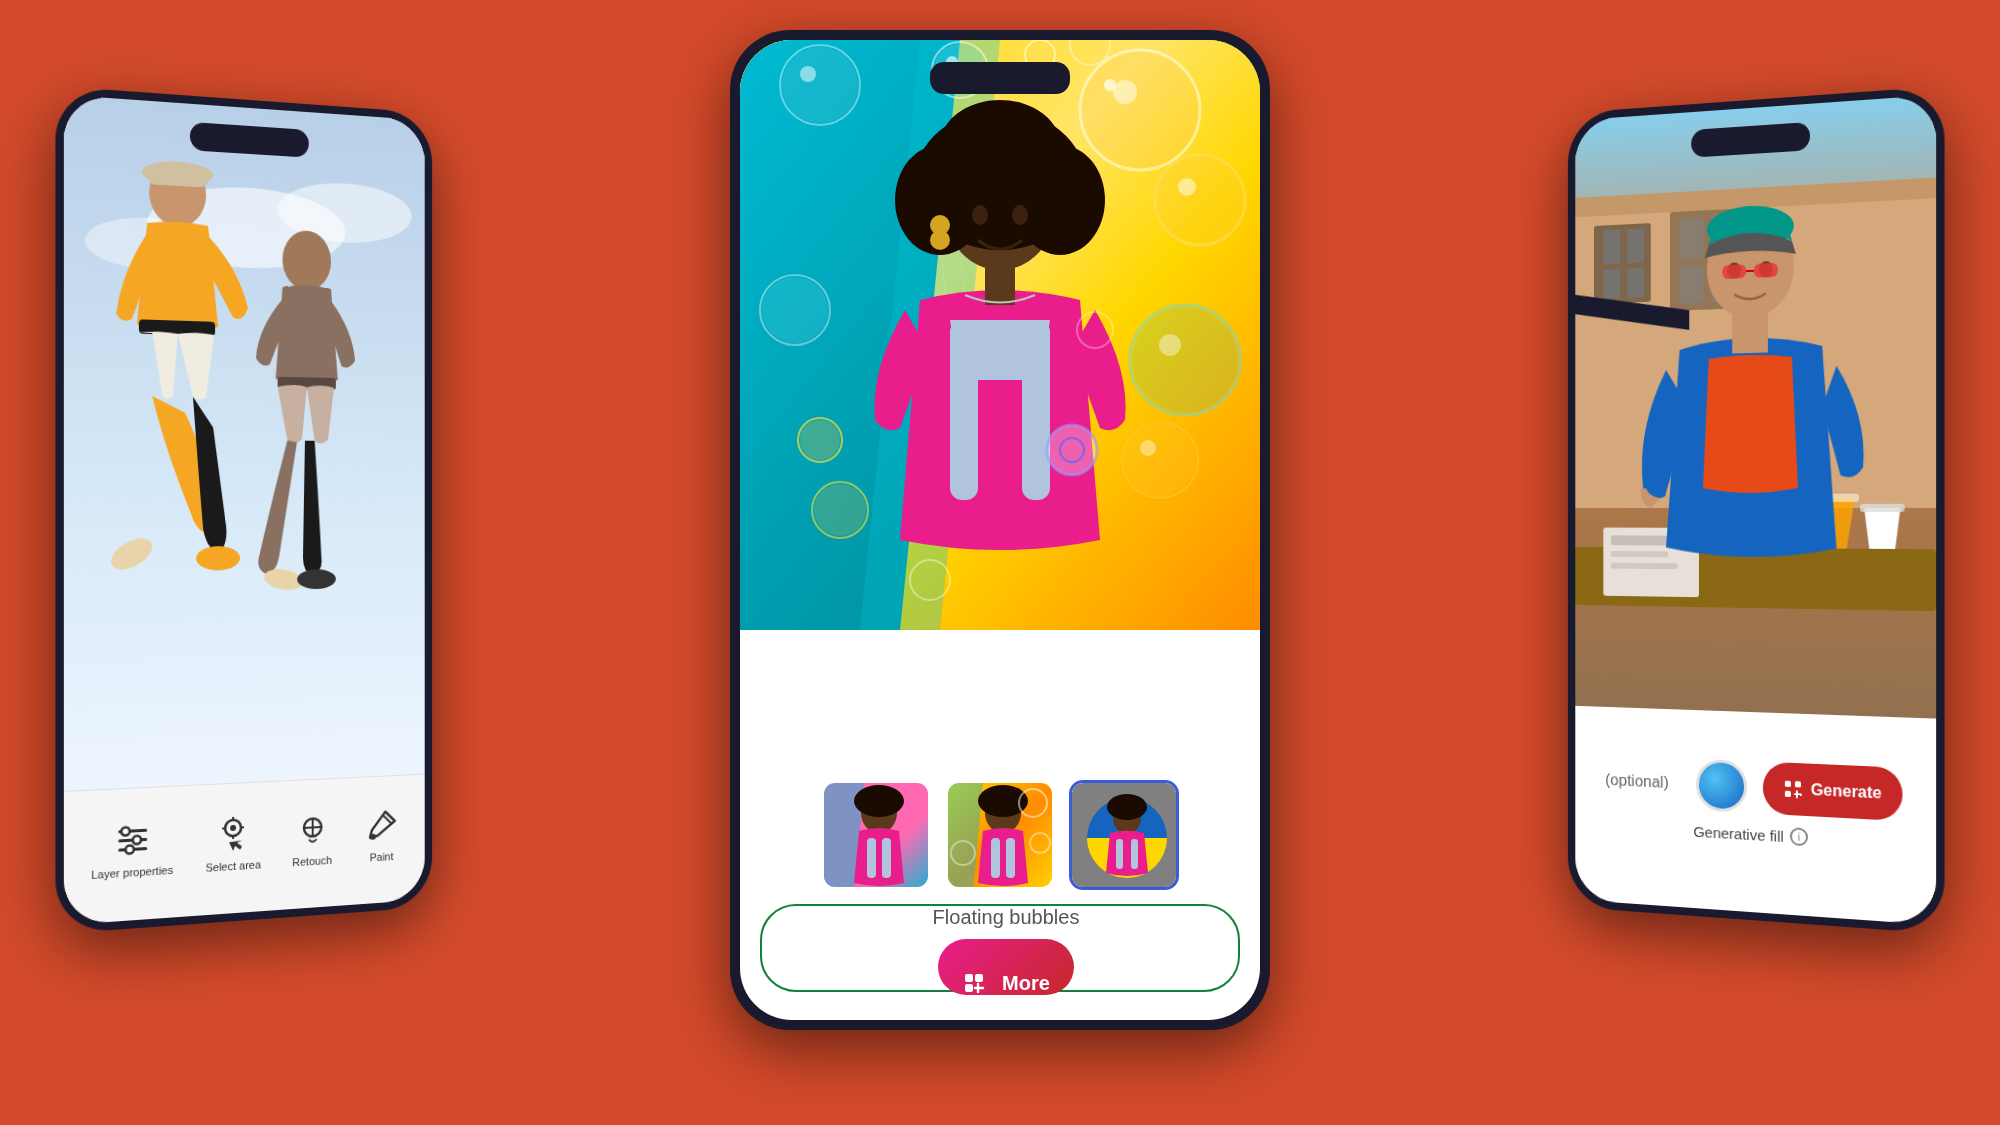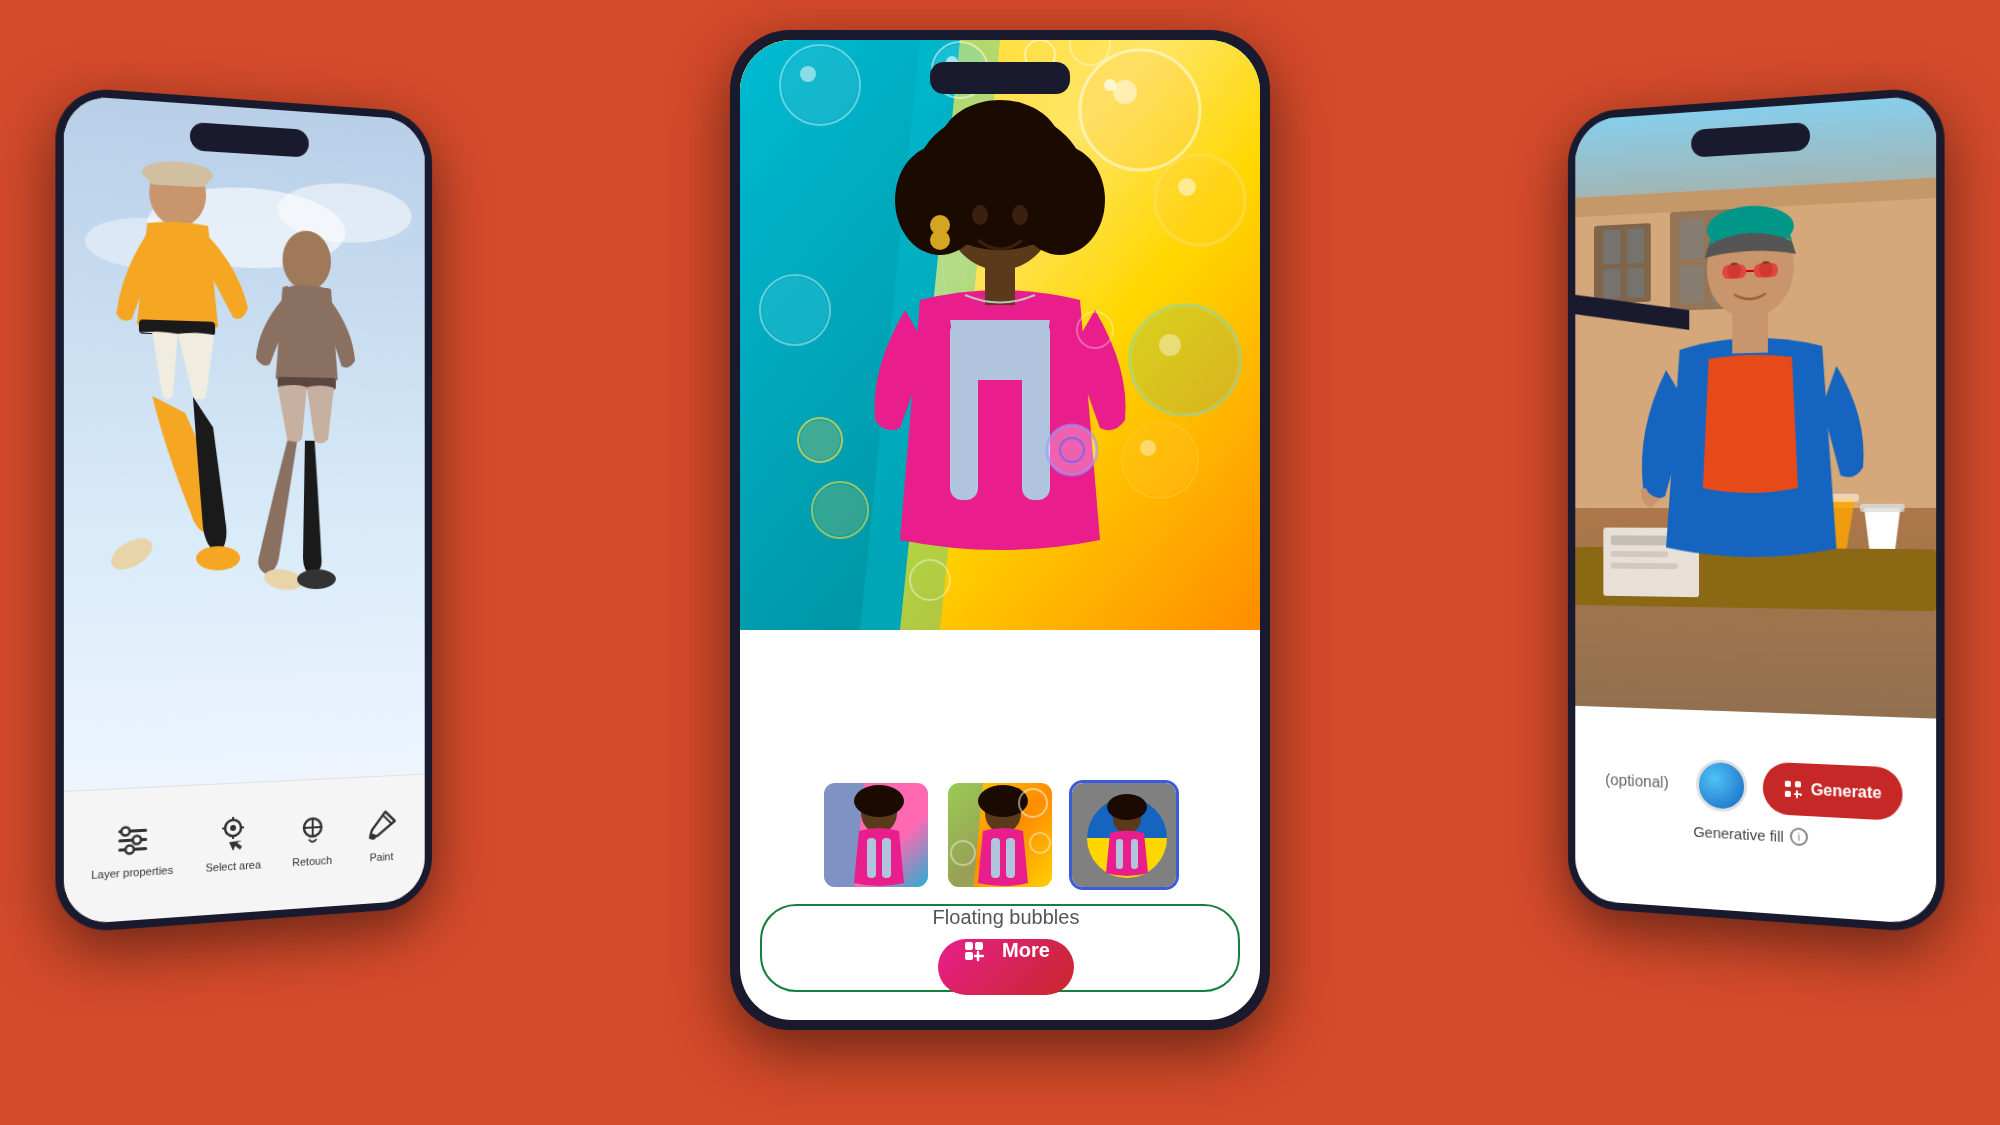--- a/index.html
+++ b/index.html
@@ -210,21 +210,21 @@
       font-size: 20px;
       color: #555;
     }
 
     .more-btn {
       height: 56px;
       padding: 0 24px;
       background: linear-gradient(135deg, #e91e8c, #c62828);
       border-radius: 28px;
       display: flex;
-      align-items: flex-start;
+      align-items: flex-end;
       gap: 16px;
       cursor: pointer;
       flex-shrink: 0;
     }
 
     .more-btn-text {
       color: #fff;
       font-size: 20px;
       font-weight: 600;
     }

